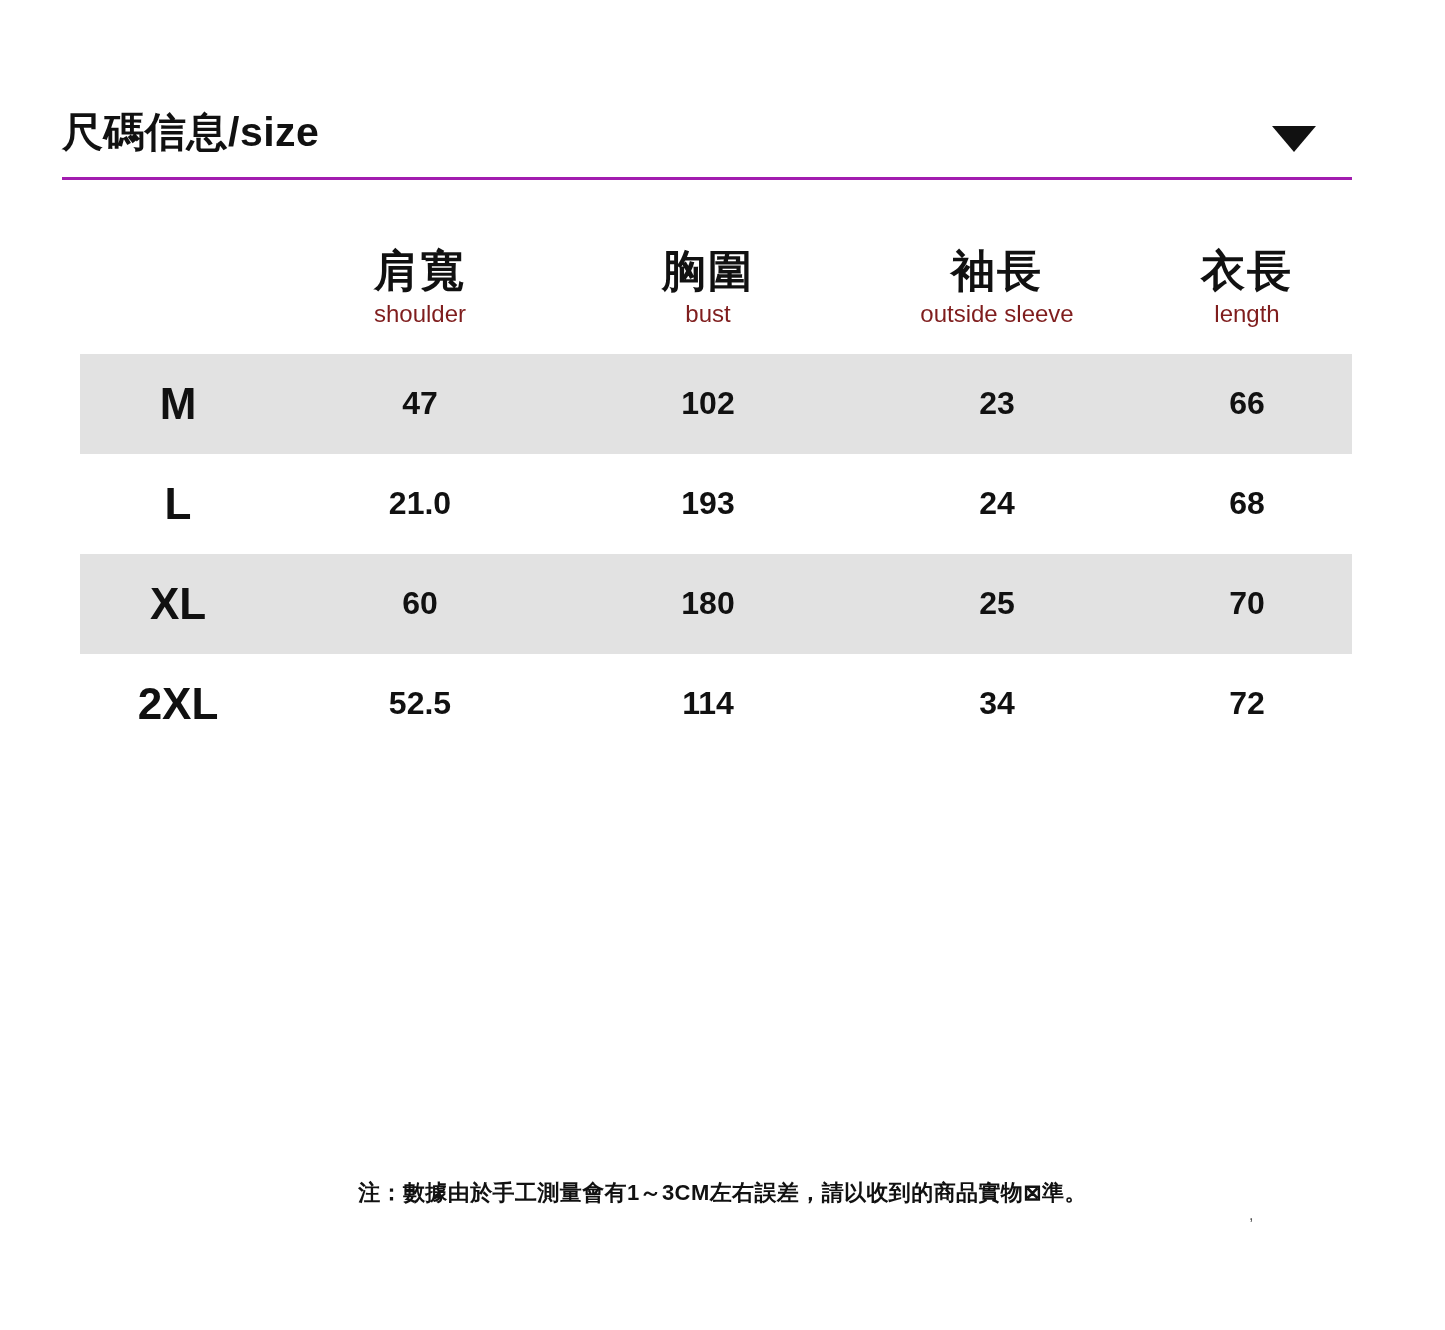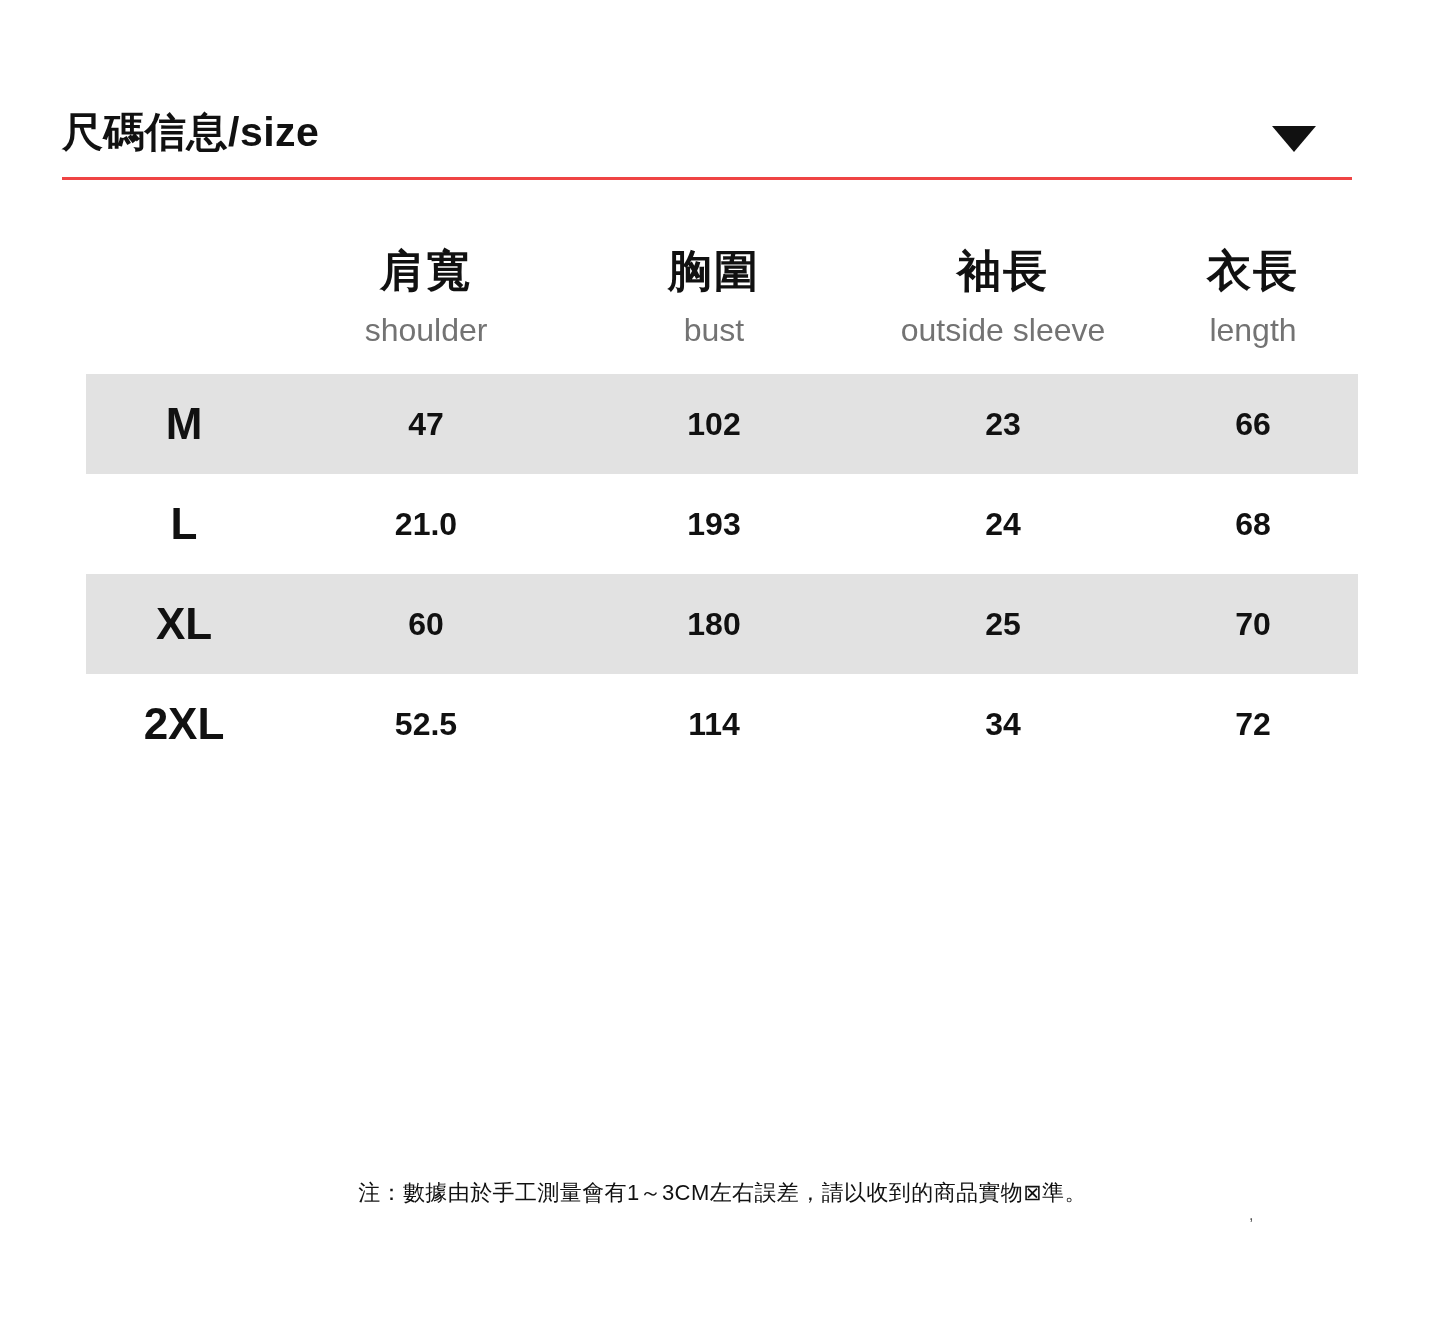--- a/index.html
+++ b/index.html
@@ -23,21 +23,21 @@
     box-sizing: border-box;
   }
 
   
   .section-header {
     position: absolute;
     left: 62px;
     top: 104px;
     width: 1290px;
     height: 76px;
-    border-bottom: 3px solid #ef4444;
+    border-bottom: 3px solid #a21caf;
     display: flex;
     align-items: flex-start;
     justify-content: space-between;
     box-sizing: border-box;
   }
   .section-title {
     font-size: 41px;
     font-weight: bold;
     line-height: 1;
     letter-spacing: 0.5px;
@@ -50,21 +50,21 @@
     border-left: 22px solid transparent;
     border-right: 22px solid transparent;
     border-top: 26px solid #111111;
     margin-top: 22px;
     margin-right: 36px;
   }
 
   
   .size-table {
     position: absolute;
-    left: 86px;
+    left: 80px;
     top: 246px;
     width: 1272px;
     border-collapse: collapse;
     table-layout: fixed;
   }
   .size-table col.c-size   { width: 196px; }
   .size-table col.c-sh     { width: 288px; }
   .size-table col.c-bu     { width: 288px; }
   .size-table col.c-sl     { width: 290px; }
   .size-table col.c-le     { width: 210px; }
@@ -78,24 +78,24 @@
   .th-cn {
     display: block;
     font-size: 44px;
     font-weight: bold;
     line-height: 1.12;
     color: #111111;
     letter-spacing: 2px;
   }
   .th-en {
     display: block;
-    font-size: 32px;
+    font-size: 24px;
     font-weight: normal;
-    color: #737373;
-    margin-top: 18px;
+    color: #7f1d1d;
+    margin-top: 6px;
     line-height: 1.1;
   }
   .th-blank { font-size: 0; }
 
   .size-table tbody td {
     height: 98px;
     text-align: center;
     vertical-align: middle;
     font-size: 32px;
     font-weight: bold;
@@ -112,21 +112,21 @@
   }
 
   
   .footnote {
     position: absolute;
     left: 0;
     top: 1178px;
     width: 1445px;
     text-align: center;
     font-size: 22px;
-    font-weight: normal;
+    font-weight: bold;
     color: #111111;
     letter-spacing: 0.4px;
   }
   .tiny-mark {
     position: absolute;
     left: 1249px;
     top: 1206px;
     font-size: 16px;
     color: #555555;
   }

